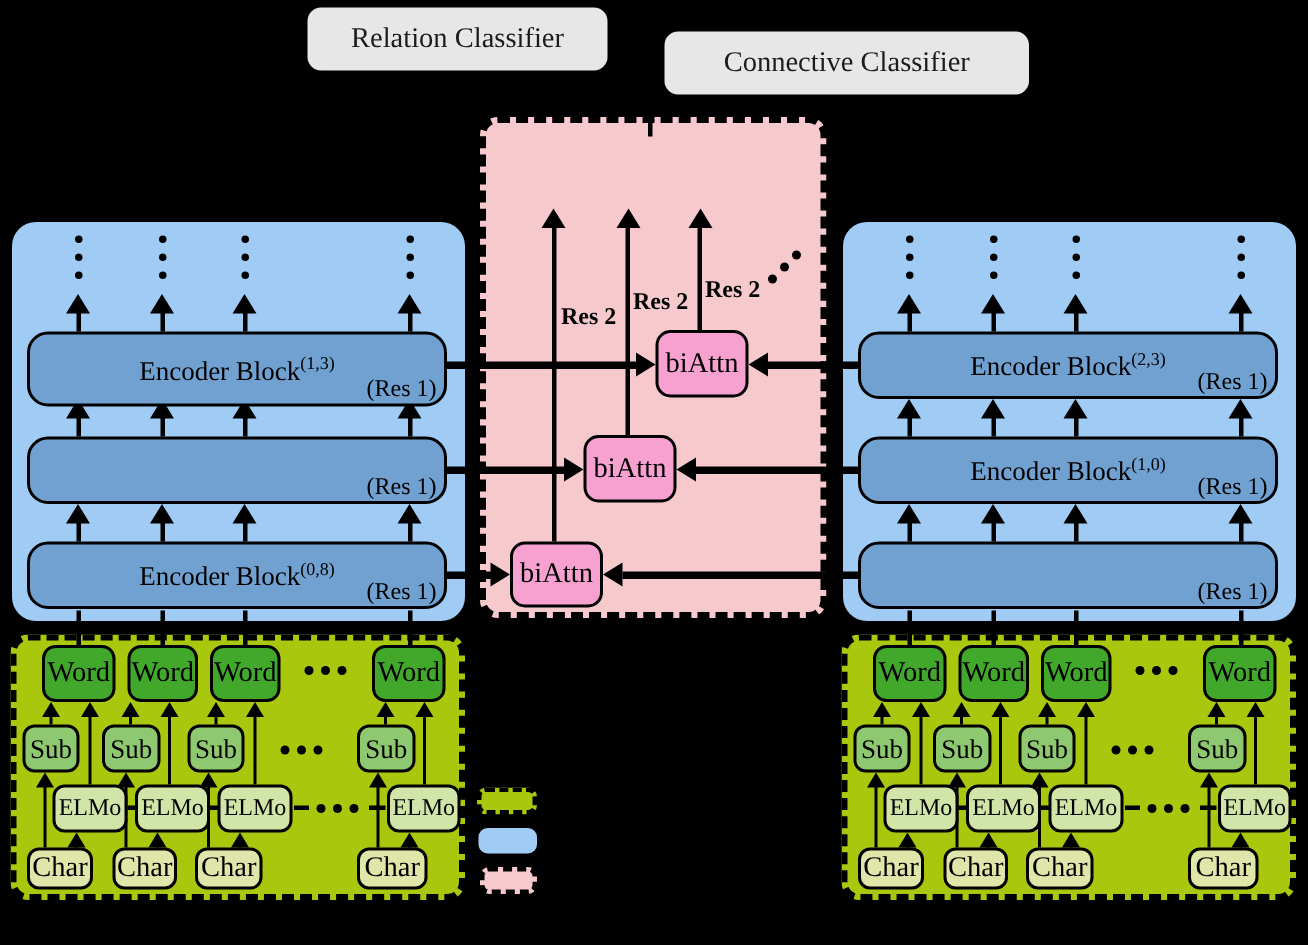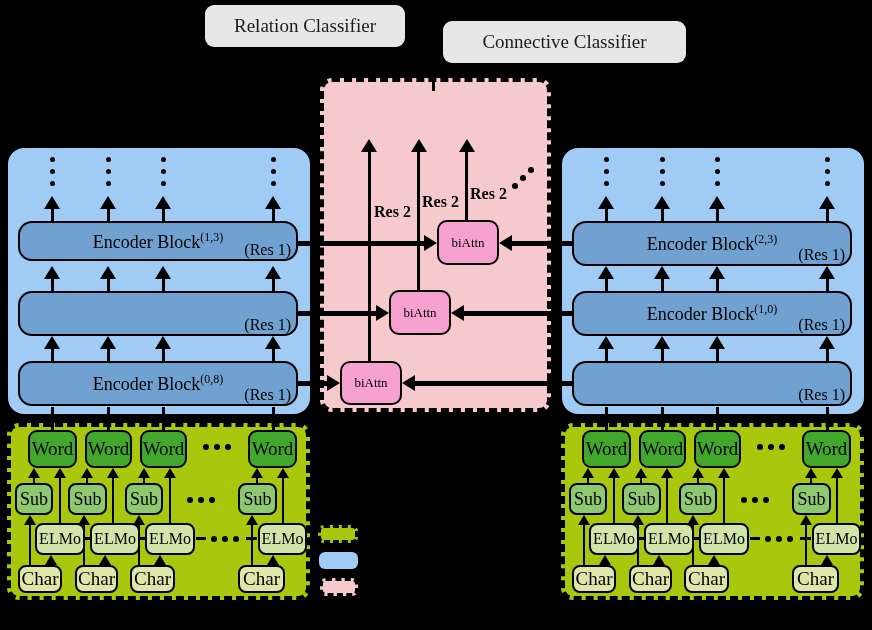--- a/index.html
+++ b/index.html
@@ -11,21 +11,21 @@
   .green-panel{background:var(--embedding-panel,#a9c70d);border:4px dashed #000;border-radius:12px;}
   .box{position:absolute;box-sizing:border-box;border:2.5px solid #000;border-radius:10px;
        display:flex;align-items:center;justify-content:center;color:#000;z-index:3;}
   .classifier{position:absolute;box-sizing:border-box;background:var(--classifier-box,#e7e7e7);
        border-radius:9px;display:flex;align-items:center;justify-content:center;
        font-size:19px;color:#1c1c1c;z-index:3;}
   .enc-block{background:var(--encoder-block,#71a1d1);border-radius:14px;font-size:18px;}
   .enc-res{position:absolute;right:5px;bottom:0px;font-size:16px;}
   .enc-main sup{font-size:12px;}
   .pair{background:var(--pair-box,#b89fca);font-size:19px;}
-  .biattn{background:var(--biattn-box,#f7a1d0);font-size:13px;}
+  .biattn{background:var(--biattn-box,#f7a1d0);font-size:19px;}
   .word-box{background:var(--word-box,#41a82c);font-size:19px;border-radius:9px;}
   .sub-box{background:var(--sub-box,#8ec870);font-size:18px;border-radius:8px;}
   .elmo-box{background:var(--elmo-box,#d2e5a8);font-size:16px;border-radius:8px;}
   .char-box{background:var(--char-box,#e0e6a9);font-size:19px;border-radius:8px;}
   .vl,.hl{position:absolute;background:#000;z-index:2;}
   .tri-up{position:absolute;width:0;height:0;z-index:2;
     border-left:8px solid transparent;border-right:8px solid transparent;border-bottom:13px solid #000;}
   .tri-up.sm{border-left-width:6px;border-right-width:6px;border-bottom-width:10px;}
   .tri-right{position:absolute;width:0;height:0;z-index:2;
     border-top:8px solid transparent;border-bottom:8px solid transparent;border-left:13px solid #000;}
@@ -101,21 +101,21 @@
   <div class="tri-up" style="left:458.5px;top:139px;"></div>
   <div class="vl" style="left:465px;top:151px;width:3px;height:69px;"></div>
 
 <div class="box enc-block" style="left: 18px; top: 361px; width: 280px; height: 45px;">
       <span class="enc-main"><span>Encoder Block</span><sup>(0,8)</sup></span>
       <span class="enc-res">(Res 1)</span>
     </div>
     <div class="box enc-block" style="left: 18px; top: 291px; width: 280px; height: 45px;">
       <span class="enc-res">(Res 1)</span>
     </div>
-    <div class="box enc-block" style="left: 18px; top: 221px; width: 280px; height: 40px;">
+    <div class="box enc-block" style="left: 18px; top: 221px; width: 280px; height: 50px;">
       <span class="enc-main"><span>Encoder Block</span><sup>(1,3)</sup></span>
       <span class="enc-res">(Res 1)</span>
     </div>
     <div class="vl" style="left: 50.5px; top: 407px; width: 3px; height: 23px;"></div>
     <div class="tri-up" style="left: 44px; top: 336px;"></div>
     <div class="vl" style="left: 50.5px; top: 347px; width: 3px; height: 14px;"></div>
     <div class="tri-up" style="left: 44px; top: 266px;"></div>
     <div class="vl" style="left: 50.5px; top: 277px; width: 3px; height: 14px;"></div>
     <div class="tri-up" style="left: 44px; top: 196px;"></div>
     <div class="vl" style="left: 50.5px; top: 207px; width: 3px; height: 14px;"></div>

